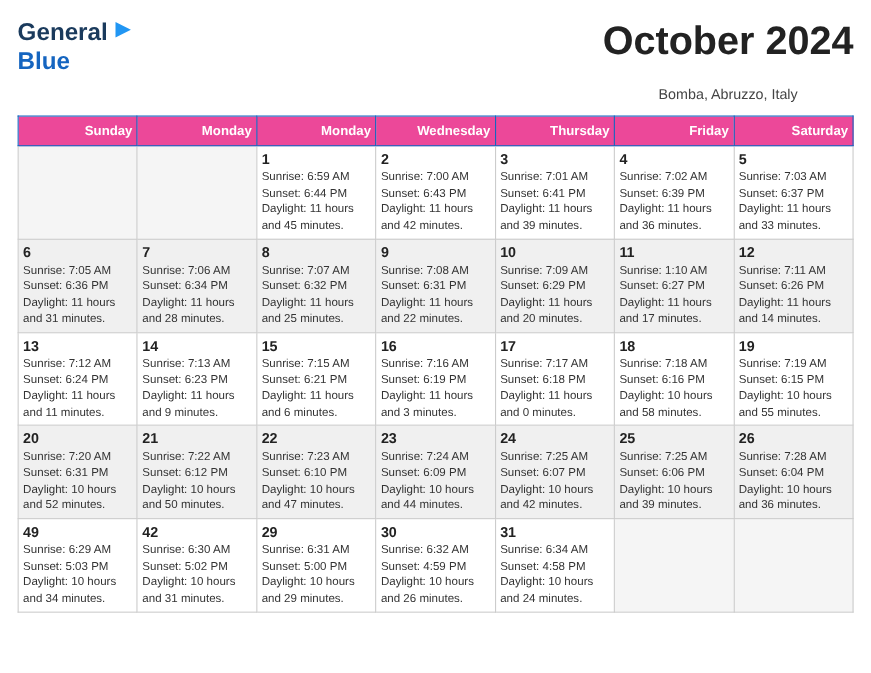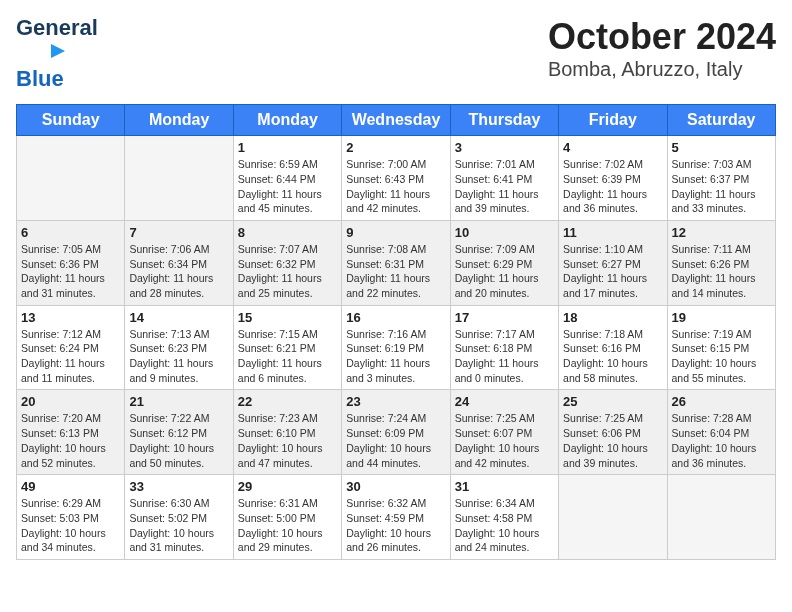--- a/index.html
+++ b/index.html
@@ -23,50 +23,50 @@
     }
     .logo-text {
       font-size: 22px;
       font-weight: bold;
       color: #1a3a5c;
       line-height: 1.1;
     }
     .logo-row {
       display: flex;
       align-items: center;
-      flex-direction: column;
     }
     .logo-line2 {
       font-size: 22px;
       font-weight: bold;
       color: #1565c0;
     }
     .title-section {
-      text-align: left;
+      text-align: center;
     }
     .month-title {
       font-size: 36px;
       font-weight: bold;
       color: #222;
     }
     .location-title {
-      font-size: 20px;
+      font-size: 13px;
       color: #444;
+      margin-top: 20px;
     }
     .calendar {
       width: 100%;
       border-collapse: collapse;
       font-size: 11px;
     }
     .calendar th {
-      background: #3b82f6;
+      background: #ec4899;
       color: #fff;
       padding: 6px 4px;
-      text-align: center;
-      font-size: 16px;
+      text-align: right;
+      font-size: 12px;
       border: 1px solid #1565c0;
     }
     .calendar td {
       border: 1px solid #ccc;
       vertical-align: top;
       padding: 4px 4px;
       width: 108px;
       min-height: 70px;
       background: #fff;
     }
@@ -243,21 +243,21 @@
           <div class="day-number">19</div>
           <div class="day-detail">Sunrise: 7:19 AM
 Sunset: 6:15 PM
 Daylight: 10 hours and 55 minutes.</div>
         </td>
       </tr>
       <tr class="row-shaded">
         <td>
           <div class="day-number">20</div>
           <div class="day-detail">Sunrise: 7:20 AM
-Sunset: 6:13 PM
+Sunset: 6:31 PM
 Daylight: 10 hours and 52 minutes.</div>
         </td>
         <td>
           <div class="day-number">21</div>
           <div class="day-detail">Sunrise: 7:22 AM
 Sunset: 6:12 PM
 Daylight: 10 hours and 50 minutes.</div>
         </td>
         <td>
           <div class="day-number">22</div>
@@ -291,21 +291,21 @@
         </td>
       </tr>
       <tr>
         <td>
           <div class="day-number">49</div>
           <div class="day-detail">Sunrise: 6:29 AM
 Sunset: 5:03 PM
 Daylight: 10 hours and 34 minutes.</div>
         </td>
         <td>
-          <div class="day-number">33</div>
+          <div class="day-number">42</div>
           <div class="day-detail">Sunrise: 6:30 AM
 Sunset: 5:02 PM
 Daylight: 10 hours and 31 minutes.</div>
         </td>
         <td>
           <div class="day-number">29</div>
           <div class="day-detail">Sunrise: 6:31 AM
 Sunset: 5:00 PM
 Daylight: 10 hours and 29 minutes.</div>
         </td>

